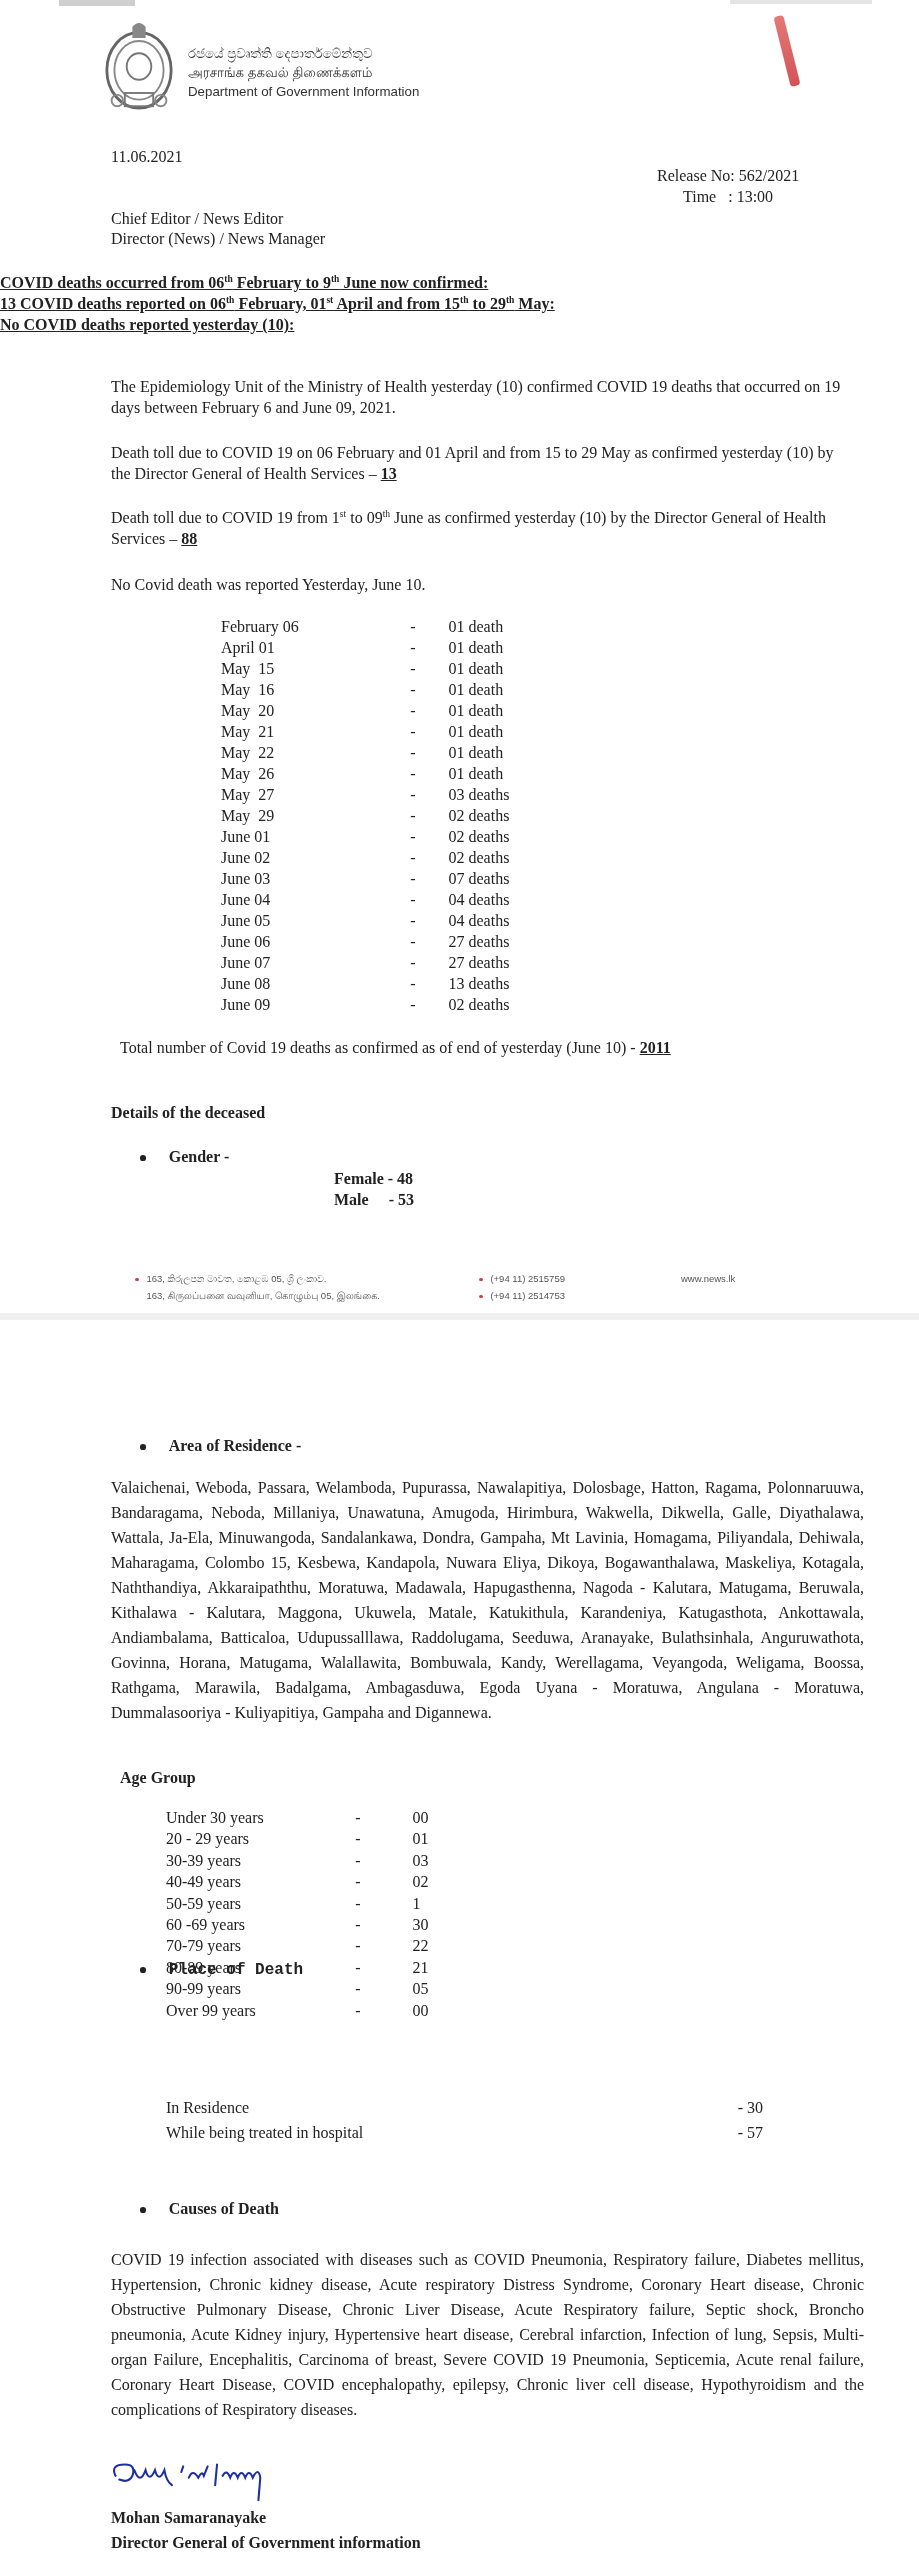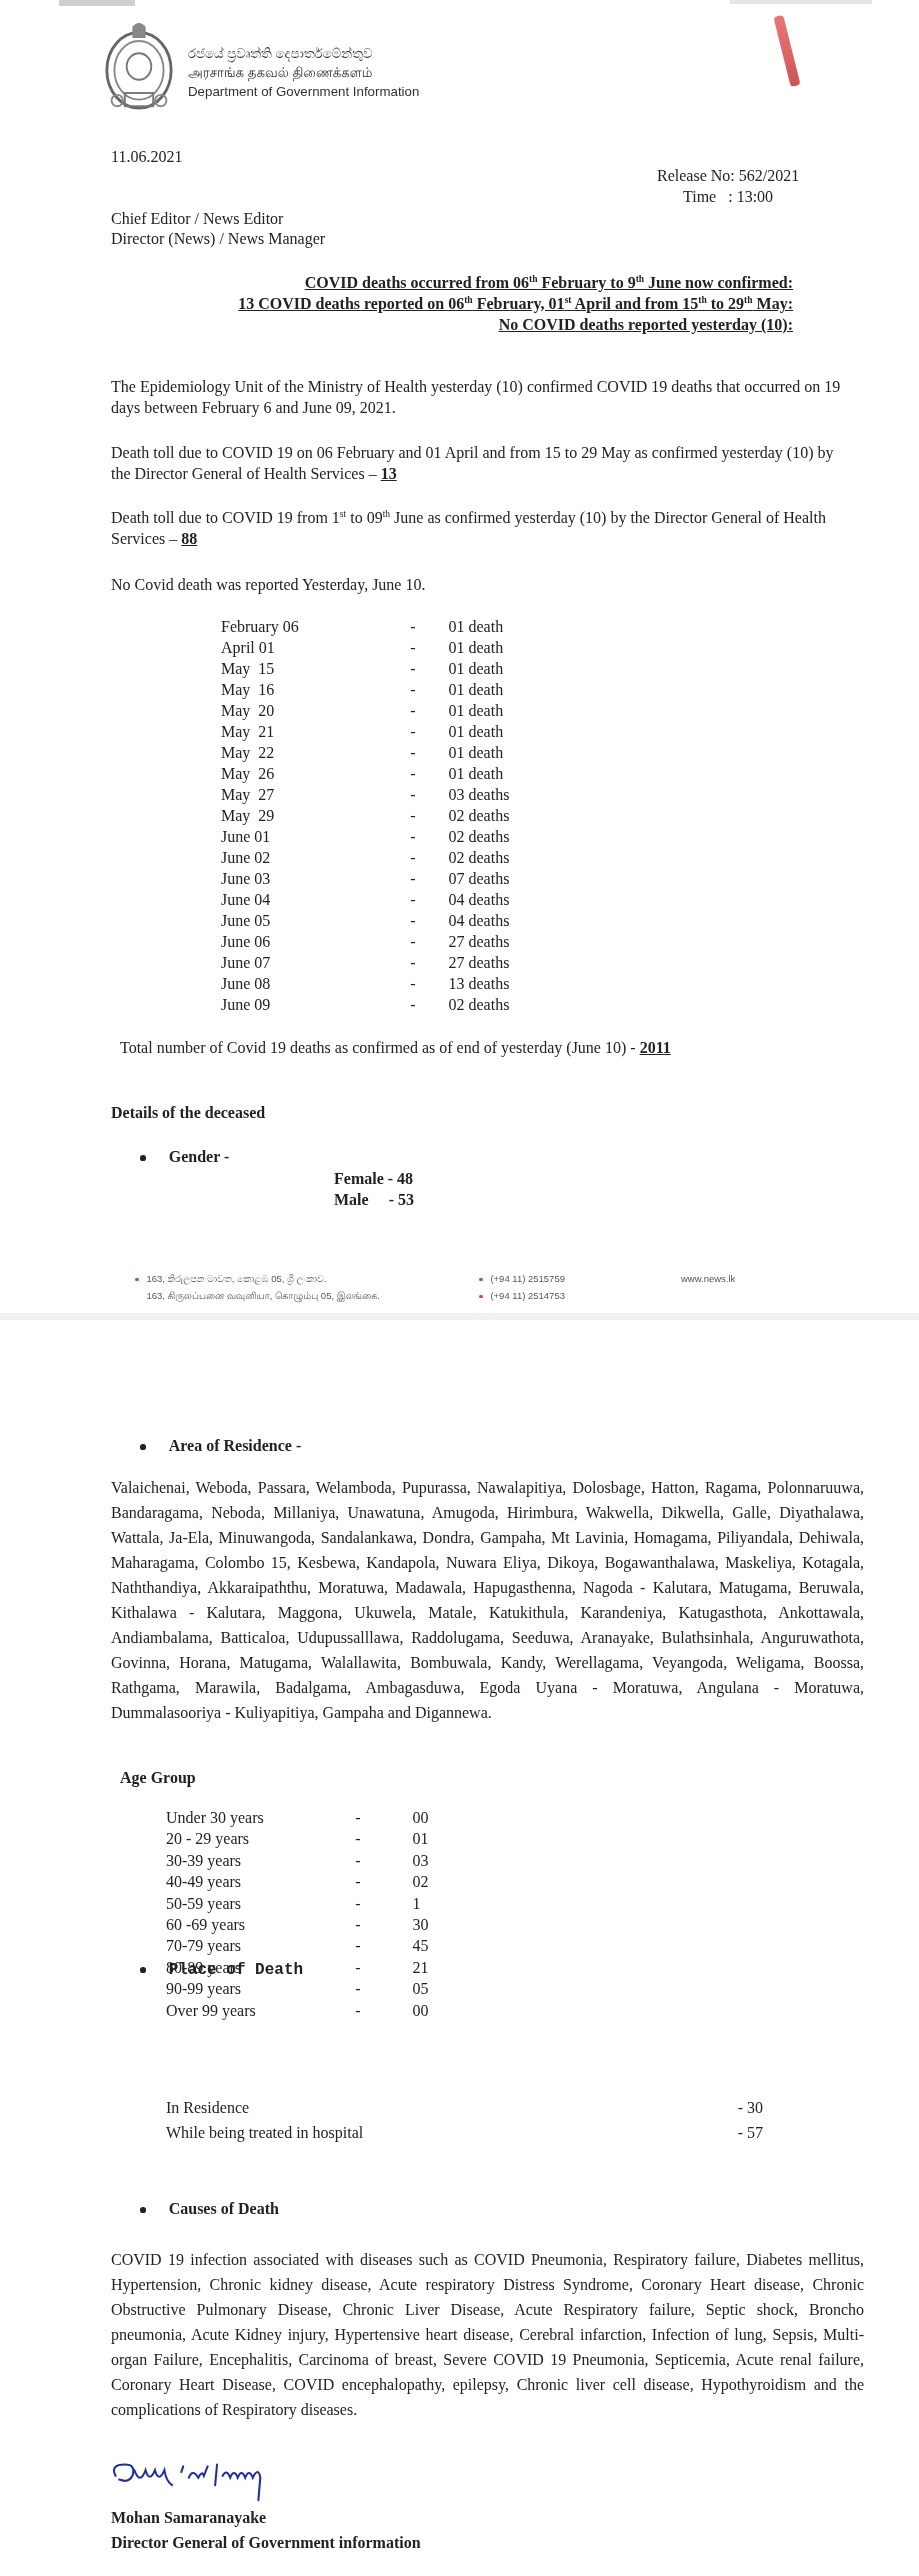--- a/index.html
+++ b/index.html
@@ -6,21 +6,21 @@
   body { width:920px; height:2576px; position:relative; overflow:hidden; font-family:"Liberation Serif", serif; color:#222; }
   .abs { position:absolute; }
   .crop-top-left { left:59px; top:0; width:76px; height:5.7px; background:#cfcfcf; }
   .crop-top-right { left:730px; top:0; width:142px; height:3.8px; background:#e4e4e4; }
   .red-mark { left:782px; top:15px; width:9.5px; height:72px; background:linear-gradient(180deg,#e06060,#c93636); transform:rotate(-14deg); border-radius:3.8px; opacity:.85; }
   .emblem { left:104px; top:21px; width:70px; height:91px; }
   .org { left:188px; top:44px; font-family:"Liberation Sans", sans-serif; font-size:13.3px; line-height:19px; color:#333; }
   .org div { white-space:nowrap; }
   .txt { font-size:16px; line-height:21px; white-space:nowrap; }
   .para { left:111px; width:740px; font-size:16px; line-height:21px; }
-  .headline { left:0; width:793px; text-align:right; font-weight:bold; font-size:16px; line-height:21px; }
+  .headline { left:0; width:793px; text-align:left; font-weight:bold; font-size:16px; line-height:21px; }
   .headline div { text-decoration:underline; }
   sup { font-size:9.5px; line-height:0; }
   .u { text-decoration:underline; font-weight:bold; }
   .deaths-table { left:221px; top:616px; }
   .deaths-table .row { display:flex; font-size:16px; line-height:21px; height:21px; }
   .deaths-table .c1 { width:166px; }
   .deaths-table .c2 { width:52px; text-align:center; }
   .deaths-table .c3 { width:95px; padding-left:9.5px; }
   .bullet-h { font-weight:bold; font-size:16px; line-height:21px; white-space:nowrap; }
   .bullet-dot { display:inline-block; width:5.7px; height:5.7px; border-radius:50%; background:#222; margin-right:23px; vertical-align:middle; }
@@ -225,21 +225,21 @@
       <span class="c3">1</span>
     </div>
   <div class="row">
       <span class="c1">60 -69 years</span>
       <span class="c2">-</span>
       <span class="c3">30</span>
     </div>
   <div class="row">
       <span class="c1">70-79 years</span>
       <span class="c2">-</span>
-      <span class="c3">45</span>
+      <span class="c3">22</span>
     </div>
   <div class="row">
       <span class="c1">80-89 years</span>
       <span class="c2">-</span>
       <span class="c3">21</span>
     </div>
   <div class="row">
       <span class="c1">90-99 years</span>
       <span class="c2">-</span>
       <span class="c3">05</span>

